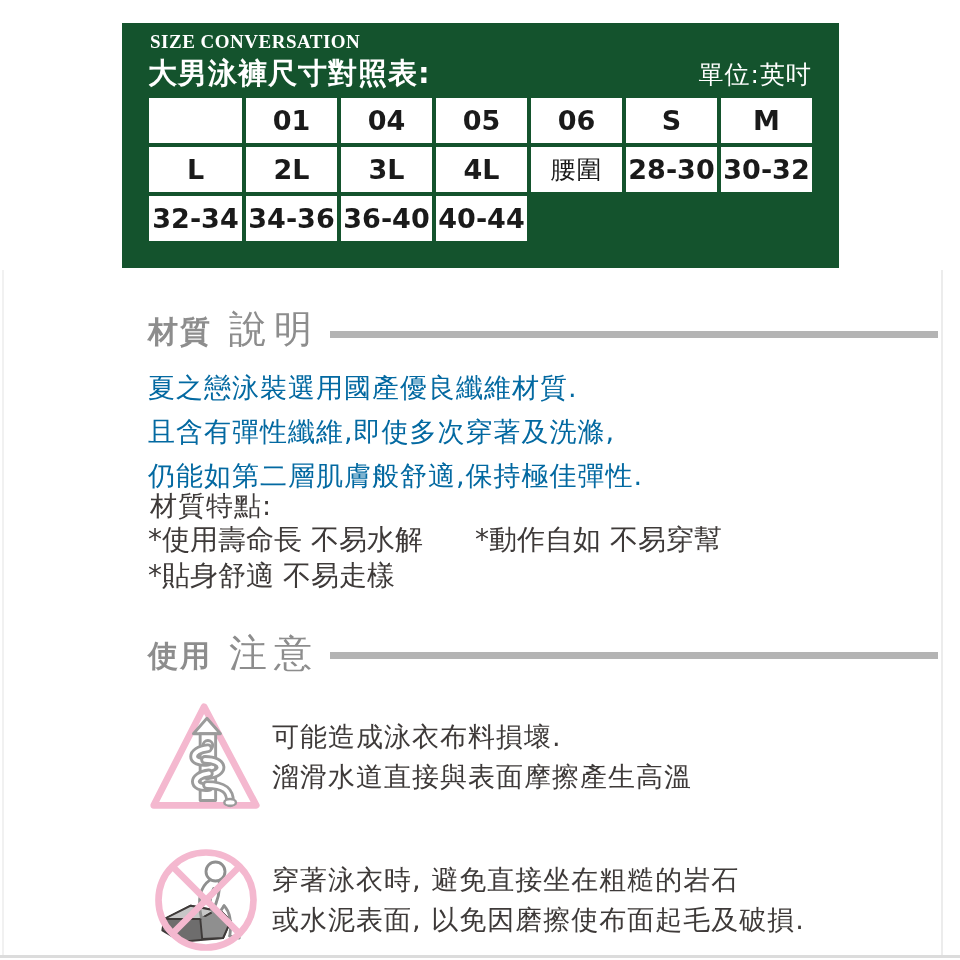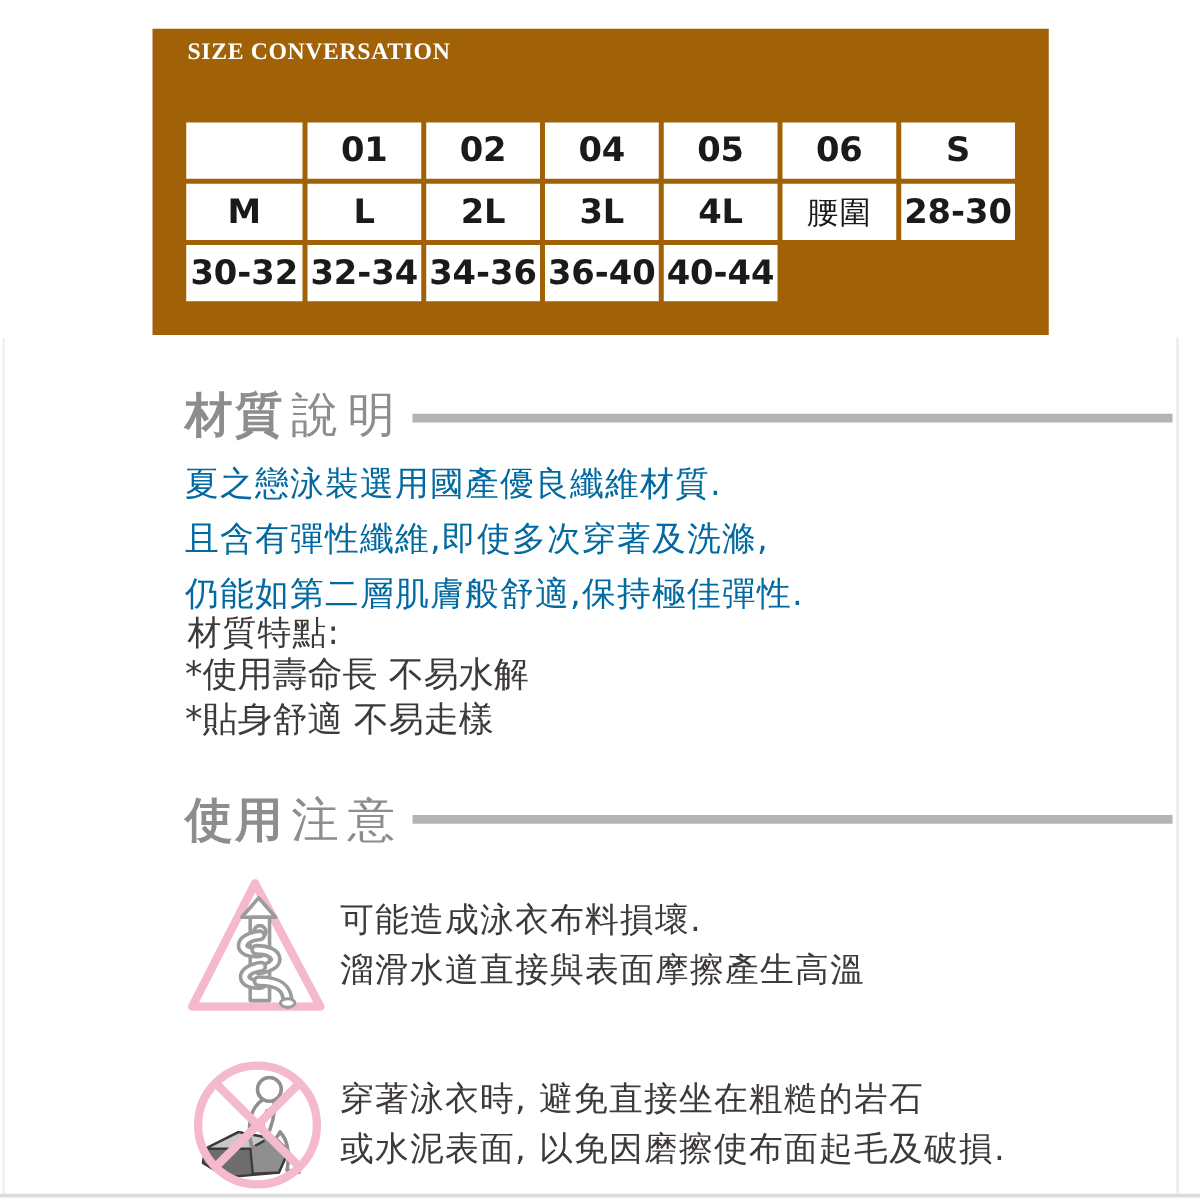--- a/index.html
+++ b/index.html
@@ -6,21 +6,21 @@
   body{
     width:960px;height:960px;background:#ffffff;
     font-family:"DejaVu Sans","Liberation Sans",sans-serif;
     color:#3e3a39;position:relative;overflow:hidden;
   }
   .page{position:absolute;inset:0;}
 
   
   .banner{
     position:absolute;left:122px;top:23px;width:717px;height:245px;
-    background:#a16207;
+    background:#14532d;
   }
   .eyebrow{
     position:absolute;left:28px;top:8px;
     font-family:"Liberation Serif","DejaVu Serif",serif;
     font-weight:bold;font-size:19px;letter-spacing:.5px;color:#ffffff;
   }
   .banner-titlerow{
     position:absolute;left:26px;right:27px;top:33px;height:36px;
     display:flex;justify-content:space-between;align-items:center;
     color:#ffffff;
@@ -38,22 +38,22 @@
     color:#1a1a1a;font-size:26px;
   }
   .cell.bold{font-weight:bold;font-size:27px;}
   .cell.plain{font-weight:normal;font-size:25px;letter-spacing:1px;}
 
   
   .sec-heading{
     position:absolute;left:148px;height:48px;line-height:48px;
     color:#8d8d8d;white-space:nowrap;
   }
-  .sec-heading .hv{font-weight:900;font-size:38px;letter-spacing:2px;}
-  .sec-heading .lt{font-weight:400;font-size:38px;letter-spacing:7px;margin-left:5px;}
+  .sec-heading .hv{font-weight:900;font-size:30px;letter-spacing:2px;}
+  .sec-heading .lt{font-weight:400;font-size:38px;letter-spacing:7px;margin-left:17px;font-family:Liberation Mono, monospace;}
   .divider{
     position:absolute;left:330px;width:608px;height:7px;background:#b4b4b4;
   }
 
   
   .para{
     position:absolute;left:148px;top:366px;
     font-size:27px;line-height:44px;color:#0369a1;letter-spacing:1px;
   }
   .features-title{
@@ -78,26 +78,29 @@
   .edge-right{position:absolute;left:941px;top:270px;bottom:3px;width:2px;background:#ececec;}
   .edge-bottom{position:absolute;left:0;top:955px;width:960px;height:3px;background:#dcdcdc;}
 </style>
 </head>
 <body>
 
 <div class="page">
 
   <div class="banner">
     <div class="eyebrow">SIZE CONVERSATION</div>
+    <div class="banner-titlerow">
+      <span class="banner-title">大男泳褲尺寸對照表:</span>
+      <span class="banner-unit">單位:英吋</span>
+    </div>
 
     <div class="size-table">
 
       <div class="cell plain"></div>
       <div class="cell bold">01</div>
-      <div class="cell bold">02</div>
       <div class="cell bold">04</div>
       <div class="cell bold">05</div>
       <div class="cell bold">06</div>
 
       <div class="cell bold">S</div>
       <div class="cell bold">M</div>
       <div class="cell bold">L</div>
       <div class="cell bold">2L</div>
       <div class="cell bold">3L</div>
       <div class="cell bold">4L</div>
@@ -121,20 +124,21 @@
     <div>夏之戀泳裝選用國產優良纖維材質.</div>
     <div>且含有彈性纖維,即使多次穿著及洗滌,</div>
     <div>仍能如第二層肌膚般舒適,保持極佳彈性.</div>
   </div>
 
   <div class="features-title">材質特點:</div>
 
   <div class="features">
     <div class="row">
       <span class="c1">*使用壽命長 不易水解</span>
+      <span class="c2">*動作自如 不易穿幫</span>
     </div>
     <div class="row">
       <span class="c1">*貼身舒適 不易走樣</span>
     </div>
   </div>
 
   <div class="sec-heading" style="top:632px;">
     <span class="hv">使用</span><span class="lt">注意</span>
   </div>
   <div class="divider" style="top:652px;"></div>

